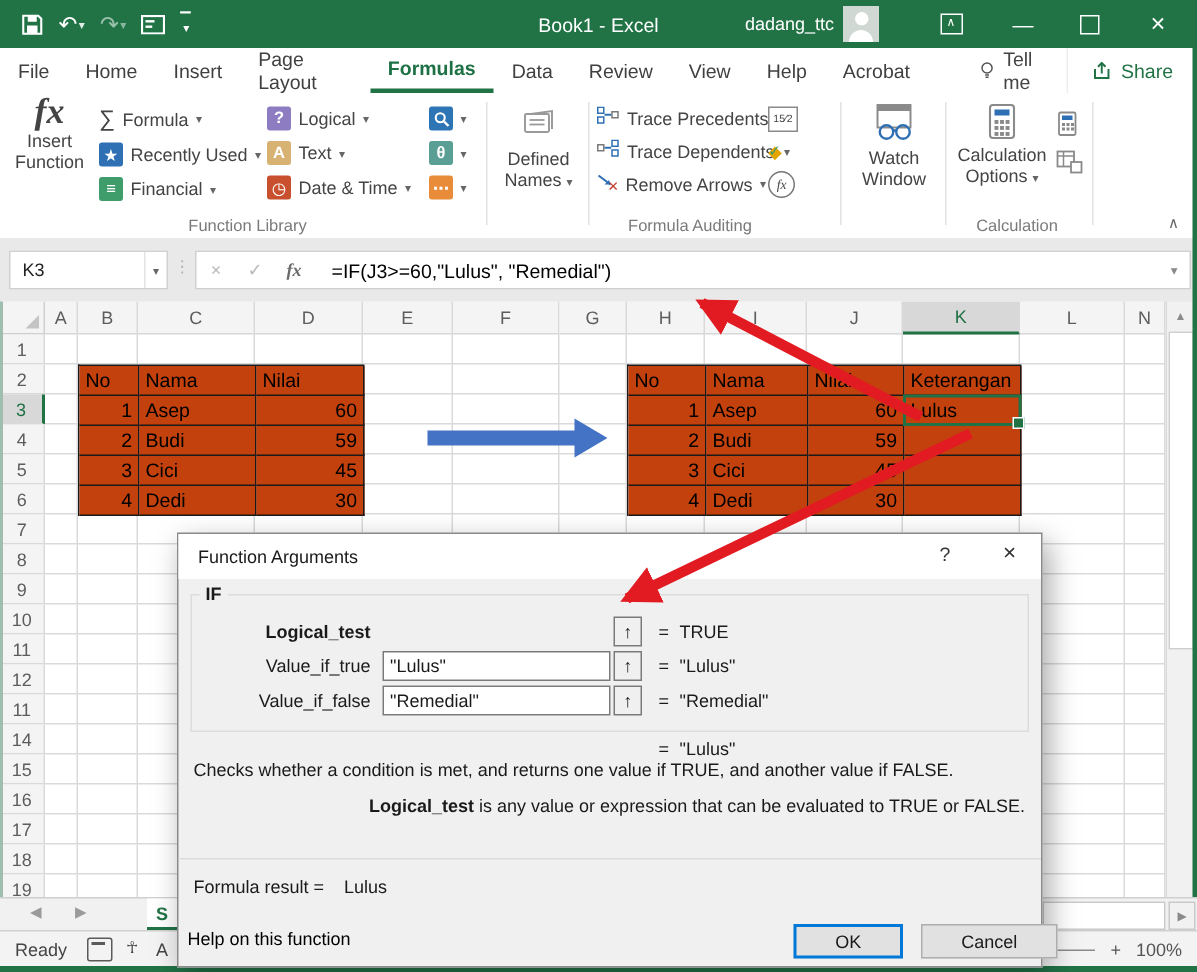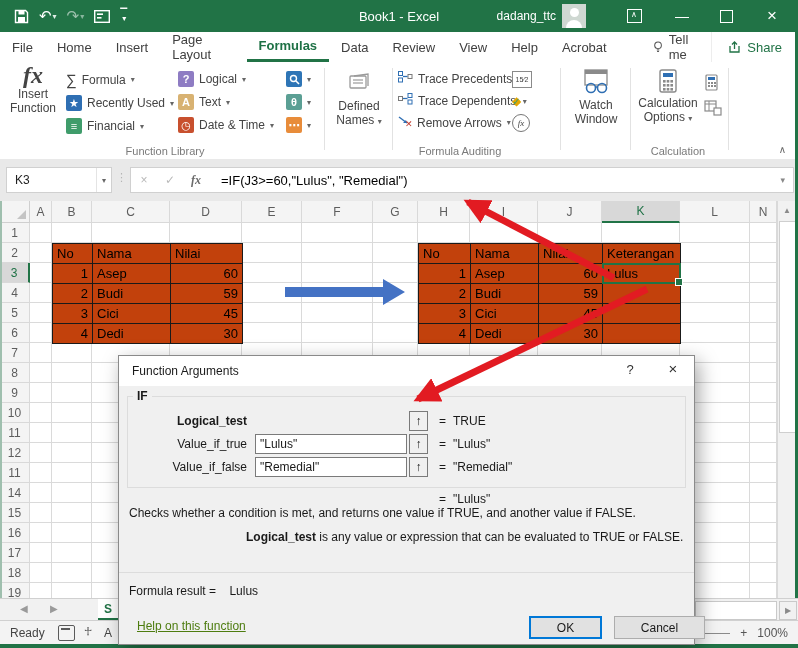--- a/index.html
+++ b/index.html
@@ -107,21 +107,21 @@
   .dlg-collapse{position:absolute;left:290px;top:0;width:19px;height:20px;background:#f0f0f0;border:1px solid #7a7a7a;box-sizing:border-box;
                 display:flex;align-items:center;justify-content:center;font-weight:bold;font-size:12px;color:#111;}
   .dlg-eq{position:absolute;left:320px;top:3px;}
   .dlg-res{position:absolute;left:334px;top:3px;color:#1a1a1a;}
   #overallres{position:absolute;top:133px;}
   #dlgdesc{position:absolute;left:10px;top:150px;width:556px;}
   #arghelp{position:absolute;left:127px;top:174px;width:440px;}
   #dlgsep{position:absolute;left:0px;top:216px;width:575px;height:1px;background:#dcdcdc;}
   #fres{position:absolute;left:10px;top:228px;}
   #fresval{margin-left:10px;}
-  #helplink{position:absolute;left:18px;top:263px;color:#4d7c0f;text-decoration:underline;}
+  #helplink{position:absolute;left:6px;top:263px;color:#000000;}
   .dlgbtn{position:absolute;top:260px;height:23px;background:#e1e1e1;border:1px solid #adadad;box-sizing:border-box;
           display:flex;align-items:center;justify-content:center;font-size:12px;color:#1a1a1a;}
   #okbtn{left:410px;width:73px;border:2px solid #0078d7;}
   #cancelbtn{left:495px;width:91px;}
 </style>
 </head>
 <body>
 
 <div id="titlebar">
   <div class="qat">

